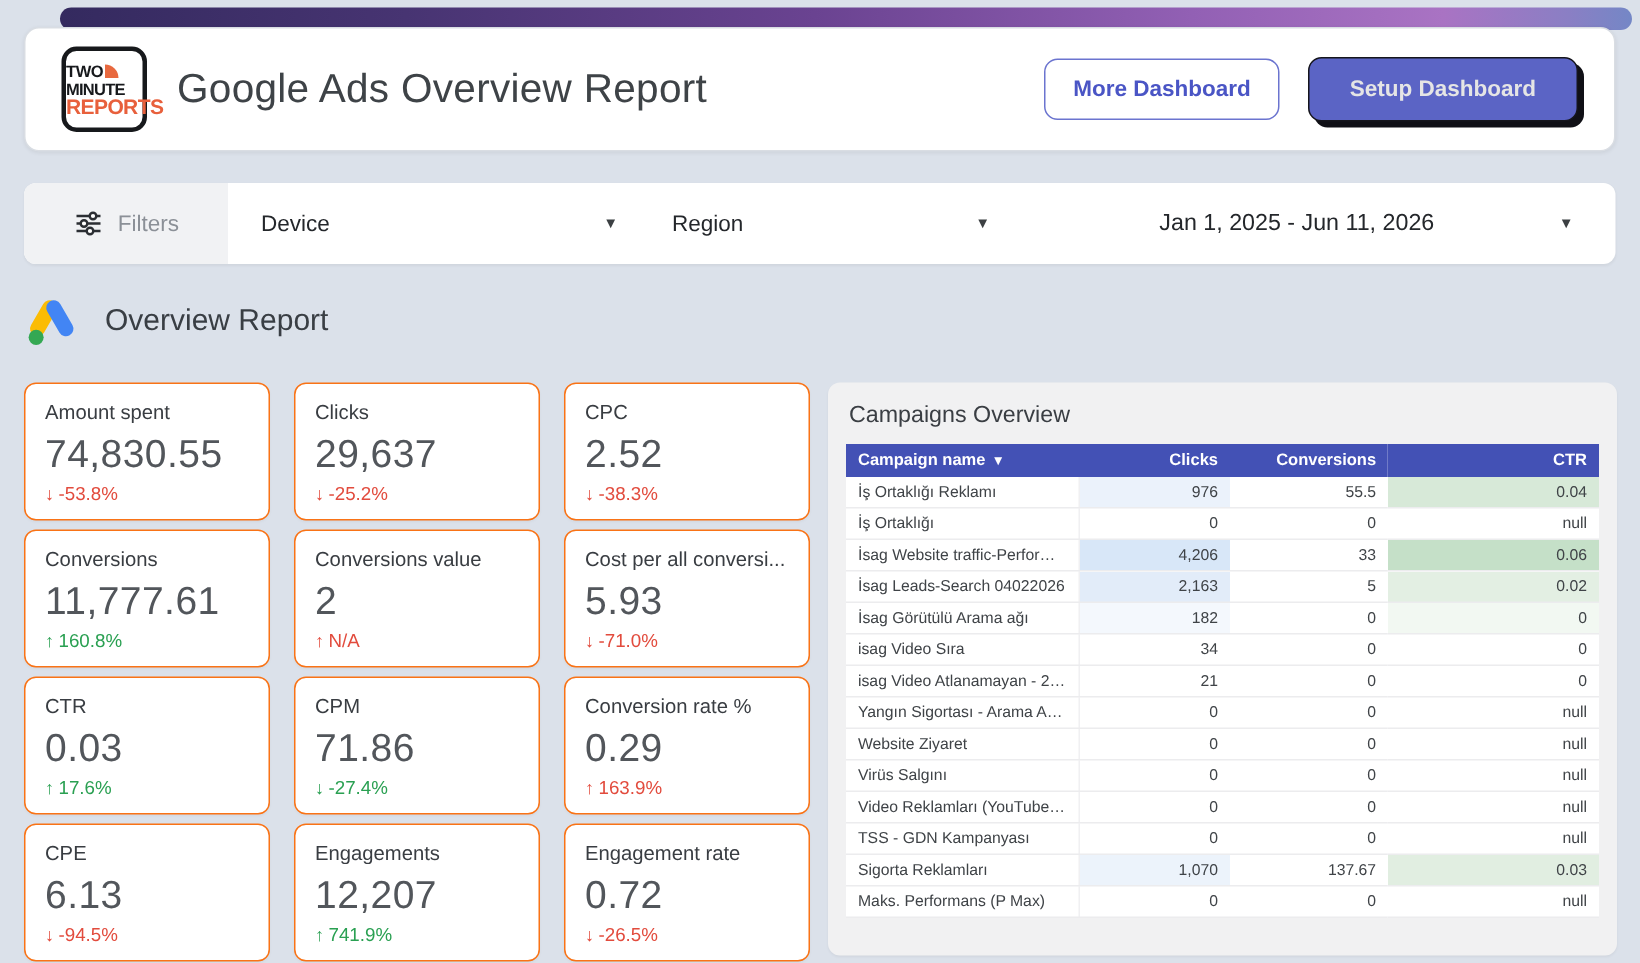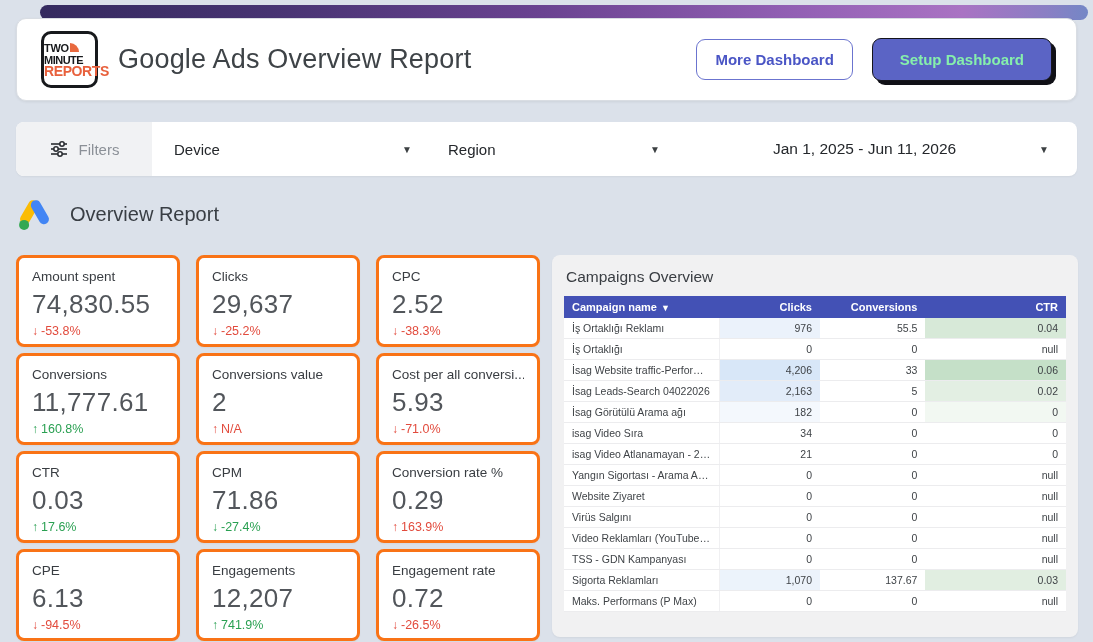--- a/index.html
+++ b/index.html
@@ -33,21 +33,21 @@
   .logo-t3 { font-size:14px; font-weight:800; color:#e8603c; line-height:11px; letter-spacing:-.4px; }
   .page-title { font-size:27px; font-weight:500; color:#3e4347; margin-left:20px; letter-spacing:.2px; }
   .header-buttons { margin-left:auto; display:flex; align-items:center; gap:19px; }
   .btn-more {
     padding:11px 18px; background:#fff; border:1.6px solid #6b74cf; border-radius:9px;
     color:#4a55c5; font-weight:700; font-size:15px; cursor:pointer;
     font-family:"Liberation Sans", sans-serif;
   }
   .btn-setup {
     padding:12px 27px; background:#5b64c5; border:1.5px solid #15151c; border-radius:9px;
-    color:#86efac; font-weight:700; font-size:15px; cursor:pointer;
+    color:#e5e5e5; font-weight:700; font-size:15px; cursor:pointer;
     box-shadow:4px 4px 0 #101016;
     font-family:"Liberation Sans", sans-serif;
   }
   
   .filters-bar {
     position:absolute; left:16px; top:122px; width:1061px; height:54px;
     background:#fff; border-radius:8px; box-shadow:0 1px 2px rgba(0,0,0,.05);
     display:flex; 
   }
   .filters-left {
@@ -63,21 +63,21 @@
   .caret { font-size:10px; color:#3c4043; }
   
   .section-head { position:absolute; left:16px; top:196px; display:flex; align-items:center; gap:17px; }
   .section-title { font-size:20px; font-weight:500; color:#393e44; }
   
   .kpi-grid {
     position:absolute; left:16px; top:255px; width:524px;
     display:grid; grid-template-columns:repeat(3,164px); column-gap:16px; row-gap:6px;
   }
   .kpi-card {
-    height:92px; background:#fff; border:3px solid #f97316; border-radius:8px;
+    height:92px; background:#fff; border:1px solid #f97316; border-radius:8px;
     box-shadow:0 1px 2px rgba(0,0,0,.04); padding:11px 13px; overflow:hidden;
   }
   .kpi-label { font-size:13.5px; color:#393d42; white-space:nowrap; overflow:hidden; }
   .kpi-value { font-size:26px; color:#52565b; margin-top:5px; letter-spacing:.3px; white-space:nowrap; }
   .kpi-delta { font-size:12.5px; margin-top:4px; display:flex; align-items:center; gap:3px; }
   .kpi-delta .arrow { font-weight:700; font-size:12px; }
   .trend-red   { color:#e24b3d; }
   .trend-green { color:#2aa052; }
   
   .campaigns-card {

